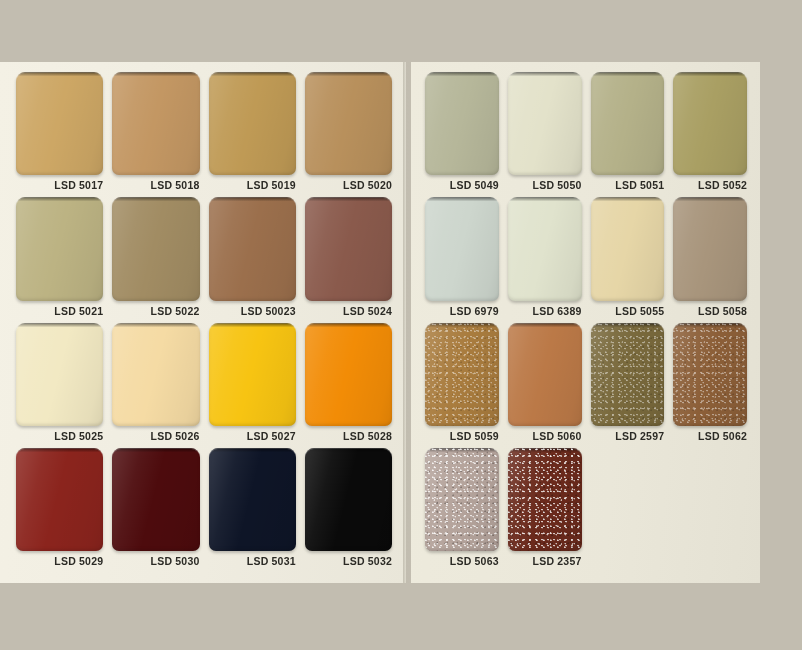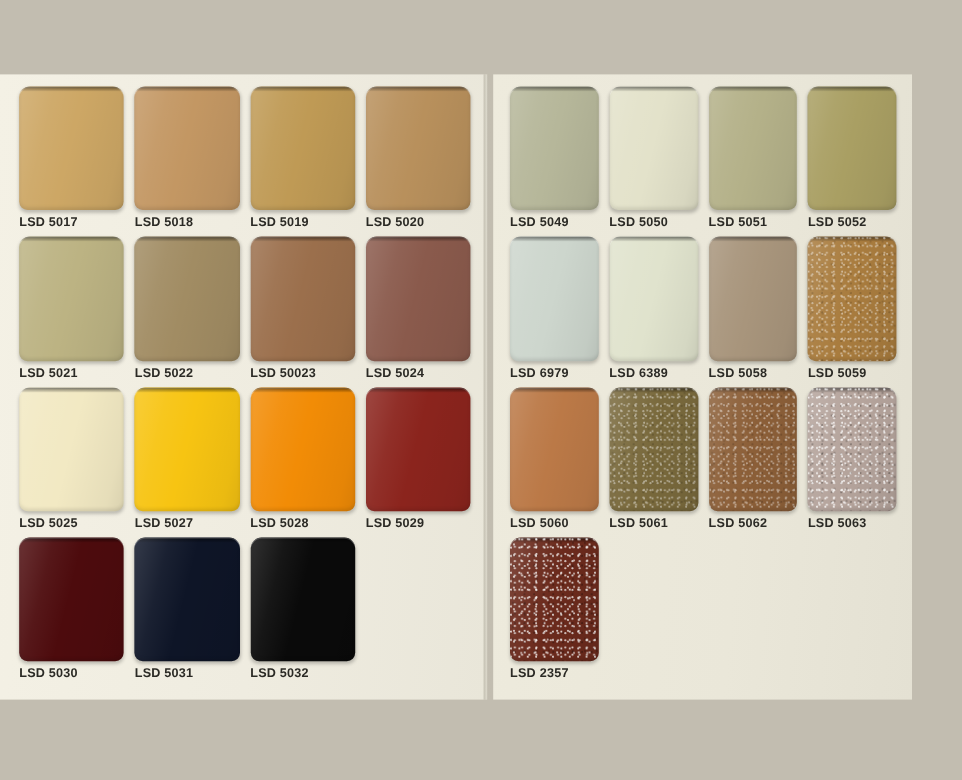--- a/index.html
+++ b/index.html
@@ -127,21 +127,21 @@
       radial-gradient(circle at 24% 45%, rgba(0,0,0,0.25) 0.6px, transparent 1.1px);
     background-size: 7px 7px, 9px 9px, 6px 6px, 11px 11px, 8px 8px, 10px 10px;
     pointer-events: none;
   }
   .chip.metallic.heavy .speckle { opacity: 0.95; }
 
   .label {
     flex: 0 0 auto;
     height: 20px;
     line-height: 20px;
-    text-align: left;
+    text-align: right;
     font-size: 10.5px;
     font-weight: bold;
     color: #2b2a25;
     letter-spacing: 0.2px;
     white-space: nowrap;
   }
 </style>
 </head>
 <body style="background: rgb(194, 189, 176);">
 
@@ -179,20 +179,24 @@
         </div>
         <div class="cell">
           <div class="chip" style="background: rgb(138, 90, 76);"></div>
           <div class="label">LSD 5024</div>
         </div>
         <div class="cell">
           <div class="chip" style="background: rgb(242, 233, 195);"></div>
           <div class="label">LSD 5025</div>
         </div>
         <div class="cell">
+          <div class="chip" style="background: rgb(245, 219, 164);"></div>
+          <div class="label">LSD 5026</div>
+        </div>
+        <div class="cell">
           <div class="chip" style="background: rgb(247, 196, 18);"></div>
           <div class="label">LSD 5027</div>
         </div>
         <div class="cell">
           <div class="chip" style="background: rgb(242, 140, 6);"></div>
           <div class="label">LSD 5028</div>
         </div>
         <div class="cell">
           <div class="chip" style="background: rgb(139, 36, 29);"></div>
           <div class="label">LSD 5029</div>
@@ -234,38 +238,42 @@
         </div>
         <div class="cell">
           <div class="chip" style="background: rgb(205, 214, 205);"></div>
           <div class="label">LSD 6979</div>
         </div>
         <div class="cell">
           <div class="chip" style="background: rgb(224, 227, 205);"></div>
           <div class="label">LSD 6389</div>
         </div>
         <div class="cell">
+          <div class="chip" style="background: rgb(230, 214, 167);"></div>
+          <div class="label">LSD 5055</div>
+        </div>
+        <div class="cell">
           <div class="chip" style="background: rgb(168, 149, 124);"></div>
           <div class="label">LSD 5058</div>
         </div>
         <div class="cell">
           <div class="chip metallic" style="background: rgb(169, 124, 62);">
             <span class="speckle"></span>
           </div>
           <div class="label">LSD 5059</div>
         </div>
         <div class="cell">
           <div class="chip" style="background: rgb(187, 121, 71);"></div>
           <div class="label">LSD 5060</div>
         </div>
         <div class="cell">
           <div class="chip metallic" style="background: rgb(121, 105, 60);">
             <span class="speckle"></span>
           </div>
-          <div class="label">LSD 5061</div>
+          <div class="label">LSD 2597</div>
         </div>
         <div class="cell">
           <div class="chip metallic" style="background: rgb(140, 95, 56);">
             <span class="speckle"></span>
           </div>
           <div class="label">LSD 5062</div>
         </div>
         <div class="cell">
           <div class="chip metallic heavy" style="background: rgb(181, 164, 156);">
             <span class="speckle"></span>

